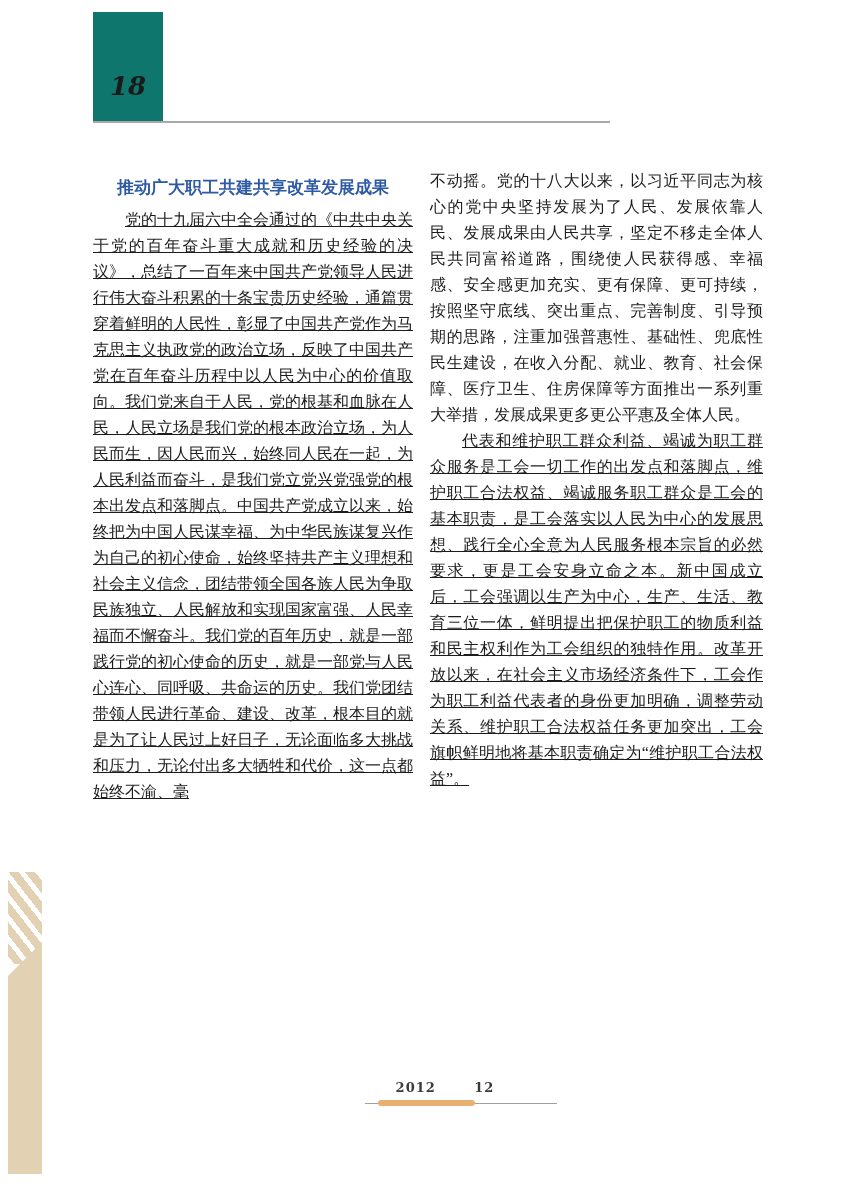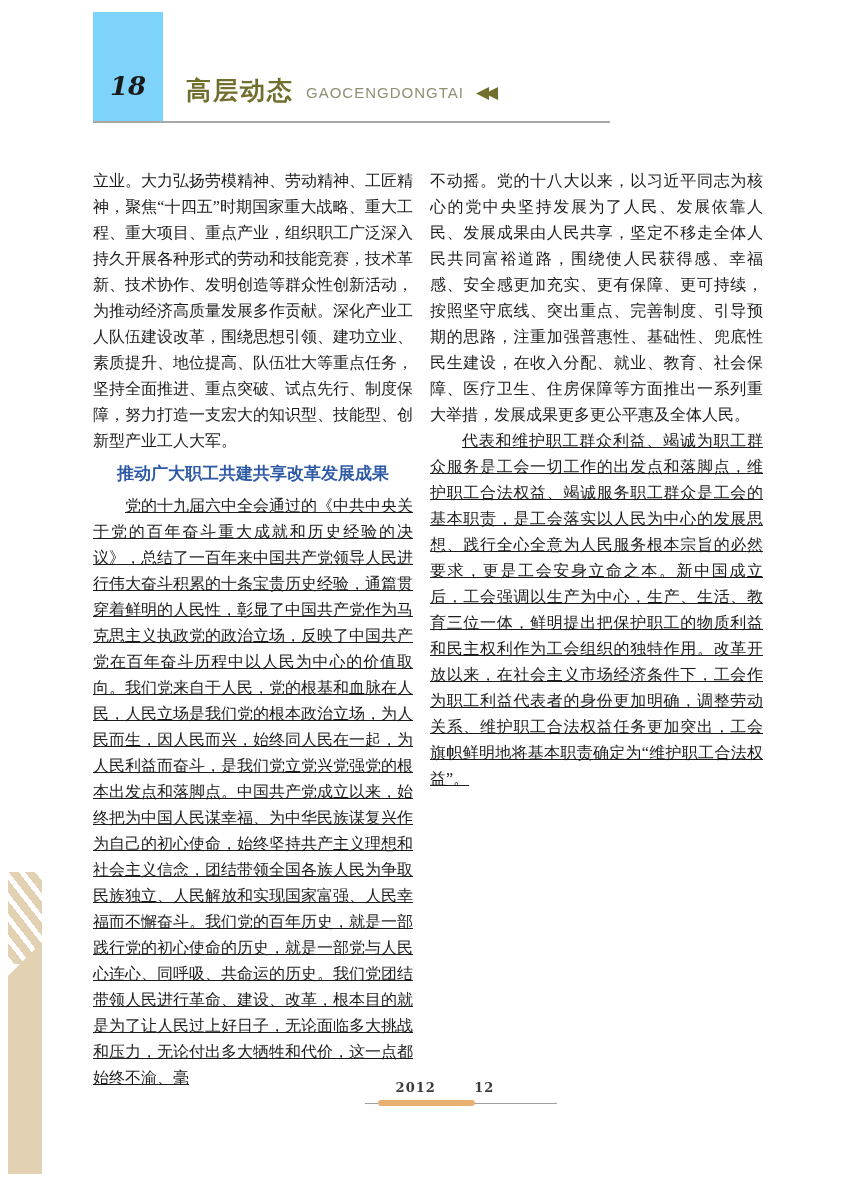--- a/index.html
+++ b/index.html
@@ -7,21 +7,21 @@
     position:relative;
     width:841px;height:1189px;
     background:#ffffff;
     margin:0 auto;
     overflow:hidden;
     font-family:"Liberation Serif","DejaVu Serif",serif;
   }
   
   .header-box{
     position:absolute;left:93px;top:12px;width:70px;height:111px;
-    background:#7dd3fc;
+    background:#0f766e;
   }
   .page-number{
     position:absolute;left:0;bottom:22px;width:100%;
     text-align:center;
     font-family:"DejaVu Serif","Liberation Serif",serif;
     font-style:italic;font-weight:bold;font-size:26px;color:#1a1a1a;
   }
   .header-title-row{
     position:absolute;left:186px;top:74px;
     display:flex;align-items:center;gap:12px;white-space:nowrap;
@@ -86,29 +86,23 @@
   }
 </style>
 </head>
 <body>
 
 <div class="page">
 
   <div class="header-box">
     <div class="page-number">18</div>
   </div>
-  <div class="header-title-row">
-    <span class="header-title">高层动态</span>
-    <span class="header-subtitle">GAOCENGDONGTAI</span>
-    <span class="header-arrows">◀◀</span>
-  </div>
   <div class="header-rule"></div>
 
   <div class="col col-left">
-    <p>立业。大力弘扬劳模精神、劳动精神、工匠精神，聚焦“十四五”时期国家重大战略、重大工程、重大项目、重点产业，组织职工广泛深入持久开展各种形式的劳动和技能竞赛，技术革新、技术协作、发明创造等群众性创新活动，为推动经济高质量发展多作贡献。深化产业工人队伍建设改革，围绕思想引领、建功立业、素质提升、地位提高、队伍壮大等重点任务，坚持全面推进、重点突破、试点先行、制度保障，努力打造一支宏大的知识型、技能型、创新型产业工人大军。</p>
     <div class="section-heading">
       <div>推动广大职工共建共享改革发展成果</div>
     </div>
     <p class="indent">党的十九届六中全会通过的《中共中央关于党的百年奋斗重大成就和历史经验的决议》，总结了一百年来中国共产党领导人民进行伟大奋斗积累的十条宝贵历史经验，通篇贯穿着鲜明的人民性，彰显了中国共产党作为马克思主义执政党的政治立场，反映了中国共产党在百年奋斗历程中以人民为中心的价值取向。我们党来自于人民，党的根基和血脉在人民，人民立场是我们党的根本政治立场，为人民而生，因人民而兴，始终同人民在一起，为人民利益而奋斗，是我们党立党兴党强党的根本出发点和落脚点。中国共产党成立以来，始终把为中国人民谋幸福、为中华民族谋复兴作为自己的初心使命，始终坚持共产主义理想和社会主义信念，团结带领全国各族人民为争取民族独立、人民解放和实现国家富强、人民幸福而不懈奋斗。我们党的百年历史，就是一部践行党的初心使命的历史，就是一部党与人民心连心、同呼吸、共命运的历史。我们党团结带领人民进行革命、建设、改革，根本目的就是为了让人民过上好日子，无论面临多大挑战和压力，无论付出多大牺牲和代价，这一点都始终不渝、毫</p>
   </div>
 
   <div class="col col-right">
     <p>不动摇。党的十八大以来，以习近平同志为核心的党中央坚持发展为了人民、发展依靠人民、发展成果由人民共享，坚定不移走全体人民共同富裕道路，围绕使人民获得感、幸福感、安全感更加充实、更有保障、更可持续，按照坚守底线、突出重点、完善制度、引导预期的思路，注重加强普惠性、基础性、兜底性民生建设，在收入分配、就业、教育、社会保障、医疗卫生、住房保障等方面推出一系列重大举措，发展成果更多更公平惠及全体人民。</p>
     <p class="indent">代表和维护职工群众利益、竭诚为职工群众服务是工会一切工作的出发点和落脚点，维护职工合法权益、竭诚服务职工群众是工会的基本职责，是工会落实以人民为中心的发展思想、践行全心全意为人民服务根本宗旨的必然要求，更是工会安身立命之本。新中国成立后，工会强调以生产为中心，生产、生活、教育三位一体，鲜明提出把保护职工的物质利益和民主权利作为工会组织的独特作用。改革开放以来，在社会主义市场经济条件下，工会作为职工利益代表者的身份更加明确，调整劳动关系、维护职工合法权益任务更加突出，工会旗帜鲜明地将基本职责确定为“维护职工合法权益”。</p>
   </div>

